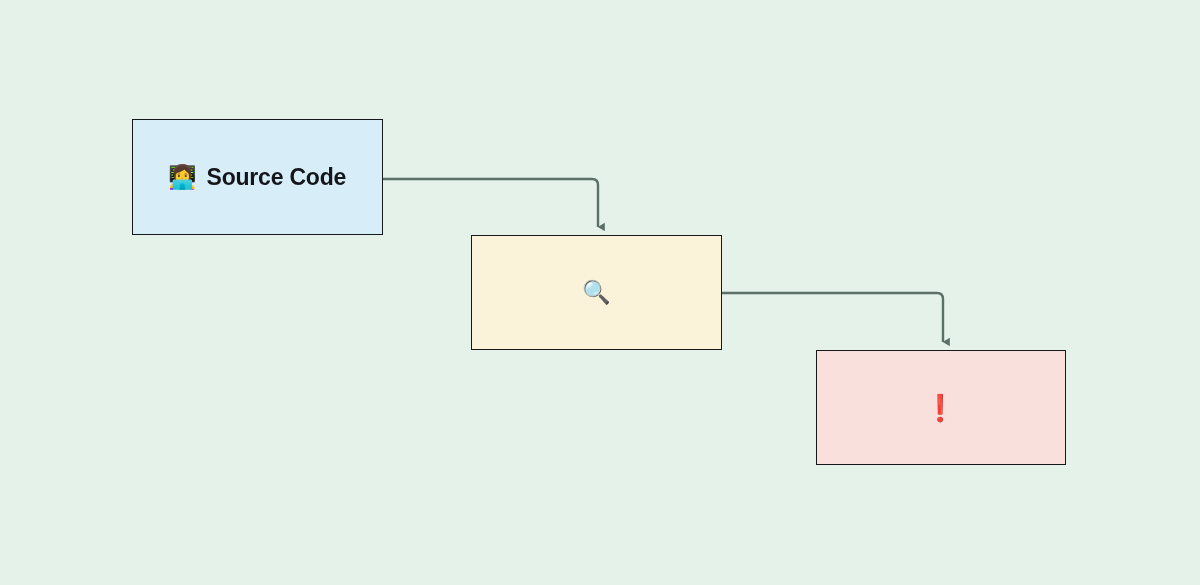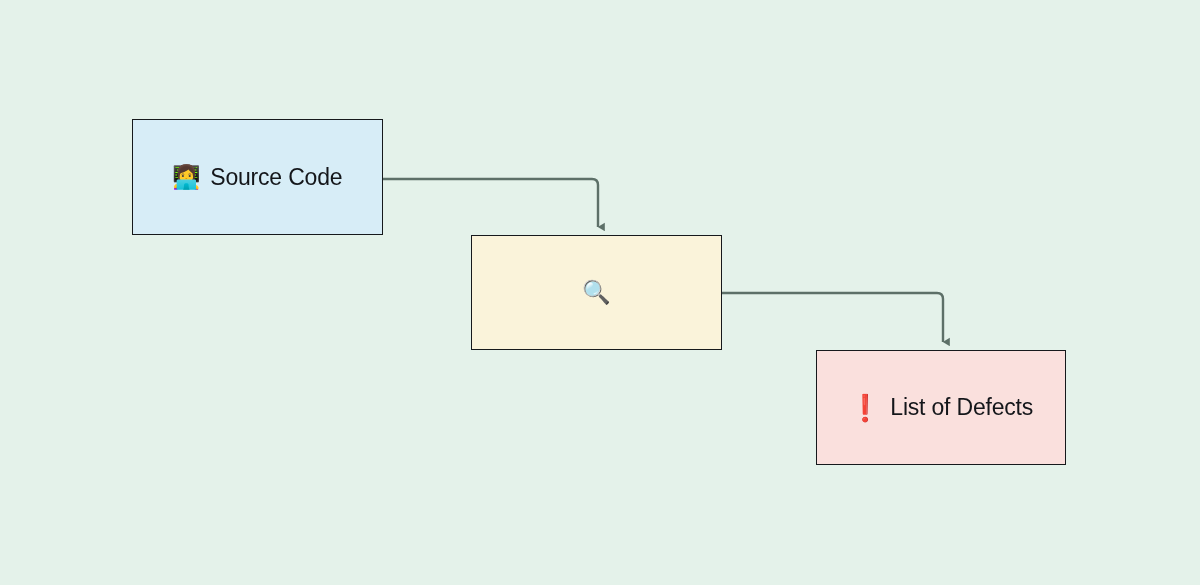--- a/index.html
+++ b/index.html
@@ -49,21 +49,21 @@
     line-height: 1;
     display: inline-block;
   }
   .node-icon.alert {
     color: #d92020;
     font-weight: bold;
     font-size: 26px;
   }
   .node-label {
     font-size: 23px;
-    font-weight: normal;
+    font-weight: bold;
     color: #14161a;
     letter-spacing: -0.2px;
     line-height: 1;
     text-align: center;
   }
   
   #node-source-code {
     left: 132px;
     top: 119px;
     width: 251px;
@@ -111,17 +111,16 @@
 
   <div class="node" id="node-static-analysis">
     <div class="node-inner">
       <span class="node-icon">🔍</span>
     </div>
   </div>
 
   <div class="node" id="node-list-of-defects">
     <div class="node-inner">
       <span class="node-icon alert">❗</span>
-      <span class="node-label">List of Defects</span>
     </div>
   </div>
 
 </div>
 
 </body></html>

